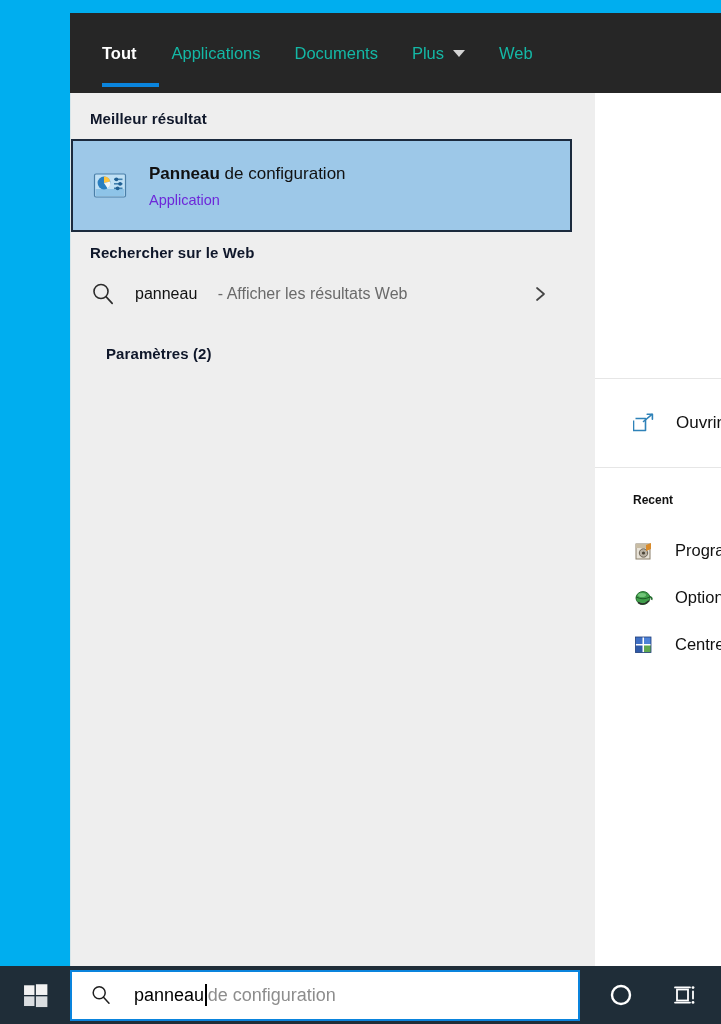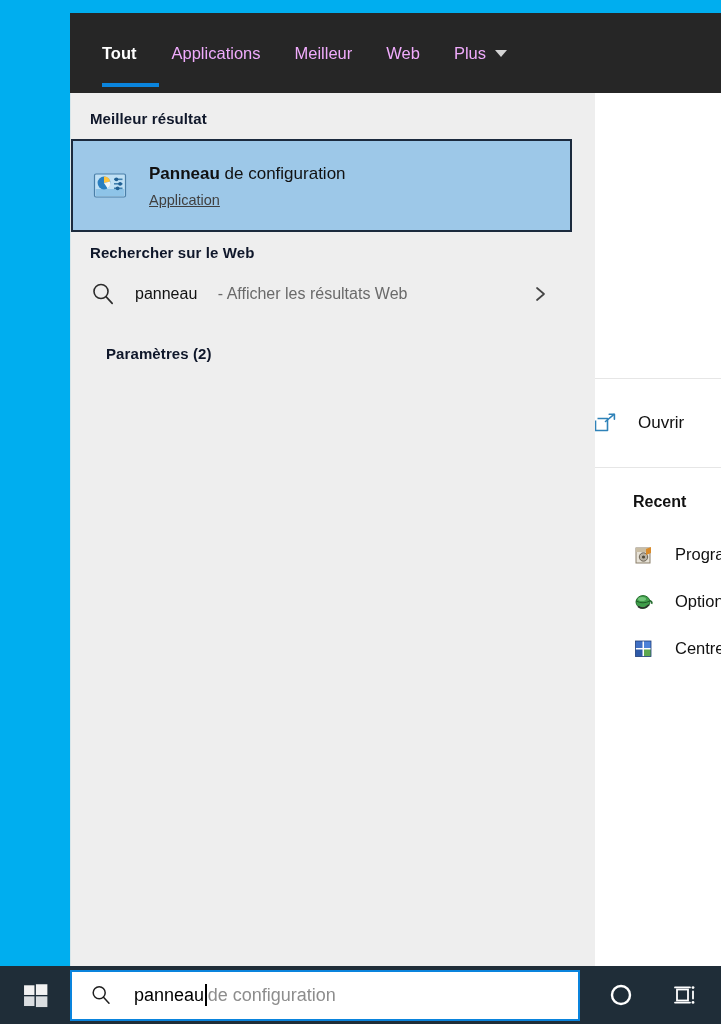--- a/index.html
+++ b/index.html
@@ -36,21 +36,21 @@
     display: flex; align-items: center;
     height: 100%;
     padding-left: 32px;
     gap: 0px;
   }
   .tab {
     position: relative;
     height: 100%;
     display: flex; align-items: center;
     padding: 0 17px;
-    color: #f0abfc;
+    color: #14b8a6;
     font-size: 16.5px;
     cursor: default;
     white-space: nowrap;
   }
   .tab:first-child { padding-left: 0; padding-right: 18px; }
   .tab.active { color: #ffffff; font-weight: bold; }
   .tab.active .tab-underline {
     position: absolute;
     left: 0; bottom: 6px;
     width: 57px; height: 4px;
@@ -108,22 +108,21 @@
   }
   .best-texts { display: flex; flex-direction: column; gap: 8px; }
   .best-title {
     font-size: 17px;
     color: #111111;
   }
   .best-title b { font-weight: bold; }
   .best-title span { font-weight: normal; }
   .best-sub {
     font-size: 14.5px;
-    color: #404040;
-    text-decoration: underline;
+    color: #6d28d9;
   }
 
   
   .web-row {
     display: flex; align-items: center;
     height: 48px;
     padding: 0 14px 0 19px;
     cursor: default;
   }
   .web-row .mag { width: 26px; height: 26px; flex: 0 0 auto; margin-right: 19px; }
@@ -144,30 +143,31 @@
     display: flex; flex-direction: column;
     overflow: hidden;
     min-width: 0;
   }
   .preview-hero { height: 285px; flex: 0 0 auto; background:#ffffff; }
   .preview-divider { height: 1px; background: #e6e6e6; flex: 0 0 auto; }
   .action-row {
     height: 88px;
     flex: 0 0 auto;
     display: flex; align-items: center;
+    padding-left: 38px;
     cursor: default;
     white-space: nowrap;
     overflow: hidden;
   }
   .action-row .open-icon { width: 22px; height: 22px; flex: 0 0 auto; margin-right: 21px; }
   .action-row .action-label { font-size: 17px; color: #111111; }
 
   .recent-block { flex: 1 1 auto; padding: 25px 0 0 38px; overflow: hidden; }
   .recent-head {
-    font-size: 16px; font-weight: bold; color: #111111;
+    font-size: 12px; font-weight: bold; color: #111111;
     margin-bottom: 20px;
   }
   .recent-item {
     display: flex; align-items: center;
     height: 47px;
     cursor: default;
     white-space: nowrap;
   }
   .recent-item .ricon { width: 22px; height: 22px; flex: 0 0 auto; margin-right: 20px; }
   .recent-item .rlabel { font-size: 16.5px; color: #111111; }
@@ -221,28 +221,28 @@
     <div class="flyout-header">
       <div class="tabs">
         <div class="tab active">
           <span>Tout</span>
           <span class="tab-underline"></span>
         </div>
         <div class="tab">
           <span>Applications</span>
         </div>
         <div class="tab">
-          <span>Meilleur</span>
-        </div>
-        <div class="tab">
-          <span>Web</span>
+          <span>Documents</span>
         </div>
         <div class="tab">
           <span>Plus</span>
           <span class="caret"></span>
+        </div>
+        <div class="tab">
+          <span>Web</span>
         </div>
       </div>
     </div>
 
     <div class="flyout-body">
 
       <div class="results-pane">
 
         <div class="section-title">Meilleur résultat</div>
 

